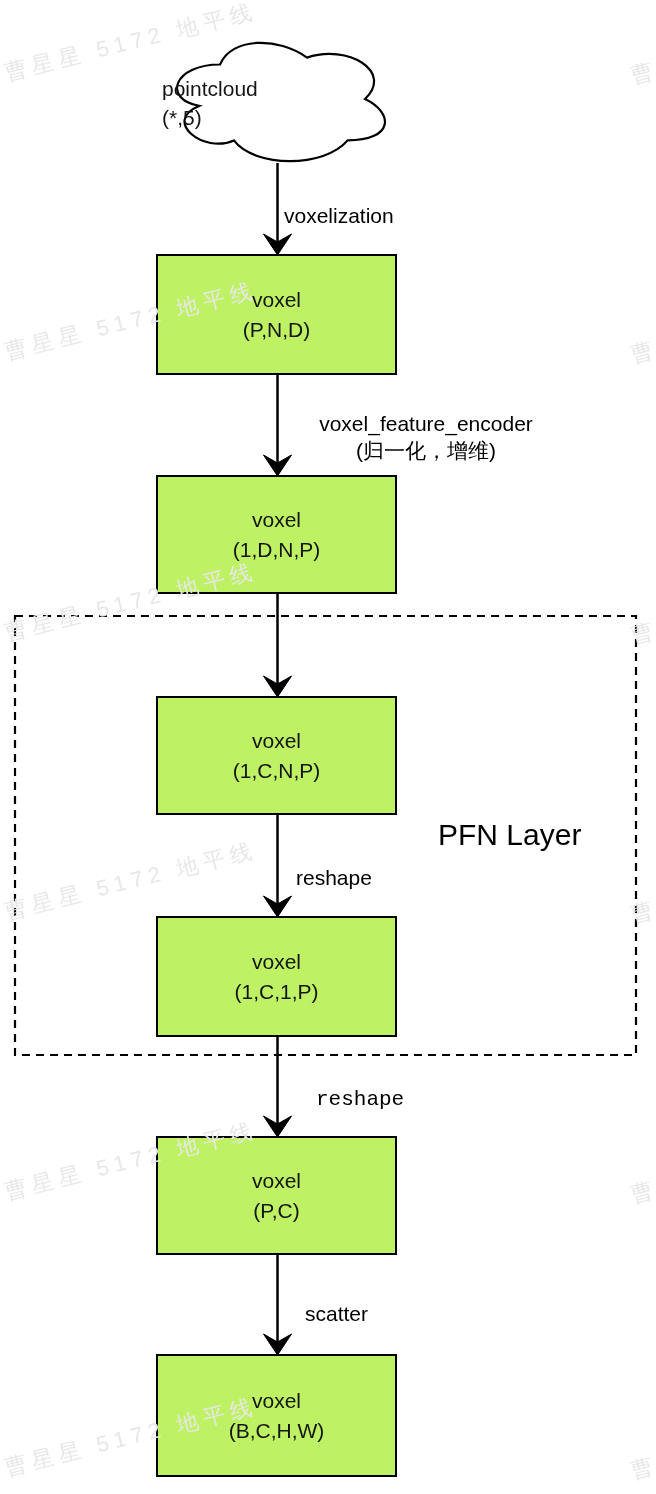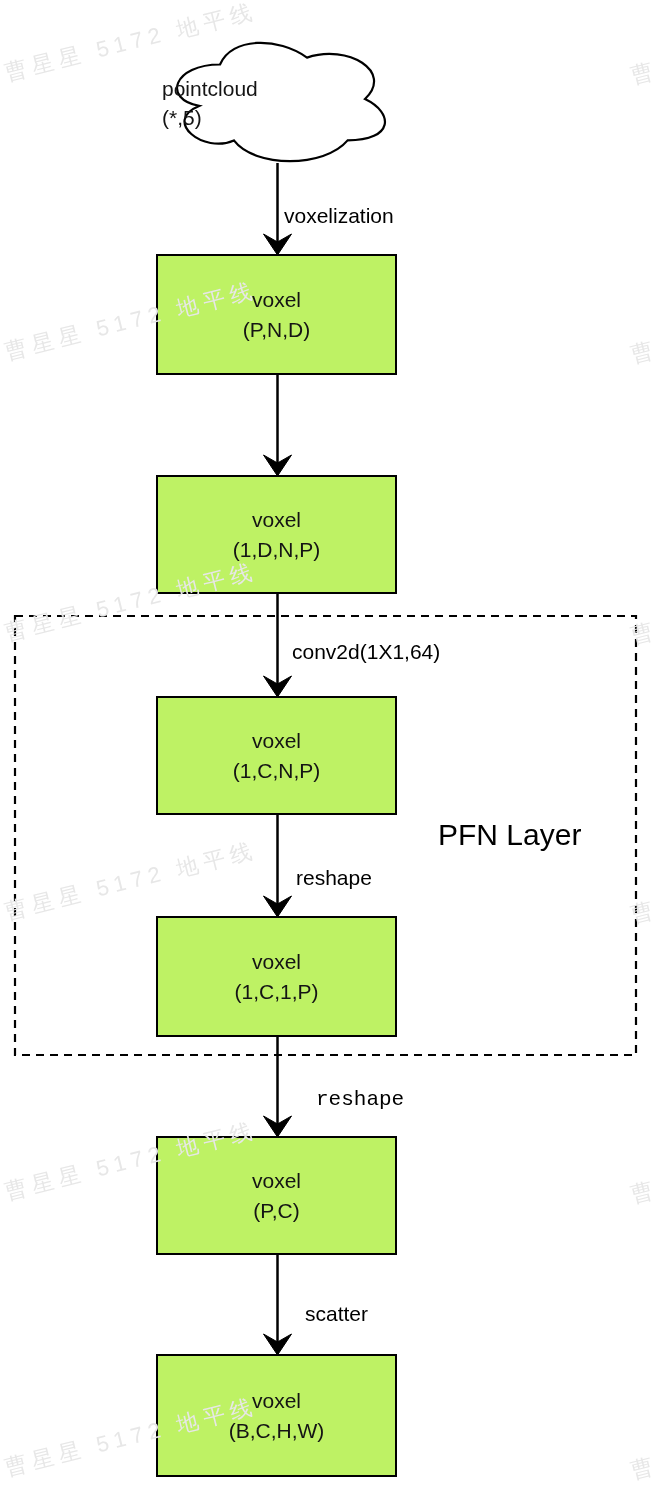--- a/index.html
+++ b/index.html
@@ -147,22 +147,25 @@
     <span class="node-label">voxel</span>
     <span class="node-shape">(P,C)</span>
   </div>
   <div class="node" style="left:156px; top:1354px; width:241px; height:123px;">
     <span class="node-label">voxel</span>
     <span class="node-shape">(B,C,H,W)</span>
   </div>
 
   <div class="edge-label" style="left:284px; top:202px;">voxelization</div>
 
+  <div class="edge-label centered" style="left:294px; top:410px; width:264px;">
+    <span>voxel_feature_encoder</span><br>
+    <span>(归一化，增维)</span>
+  </div>
 
-  <div class="edge-label" style="left:292px; top:638px;">conv2d(1X1,64)</div>
 
   <div class="edge-label" style="left:296px; top:864px;">reshape</div>
 
   <div class="edge-label" style="left:316px; top:1086px;font-family:Liberation Mono, monospace;">reshape</div>
 
   <div class="edge-label" style="left:305px; top:1300px;">scatter</div>
 
   <div class="group-title">PFN Layer</div>
 
   <div class="wm-layer">

